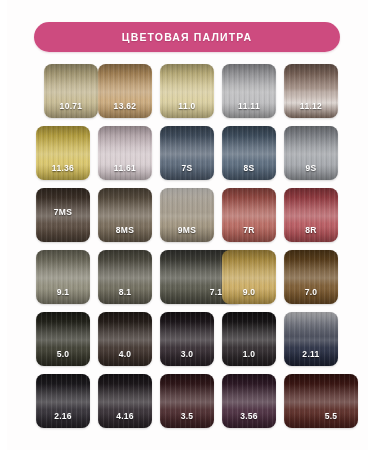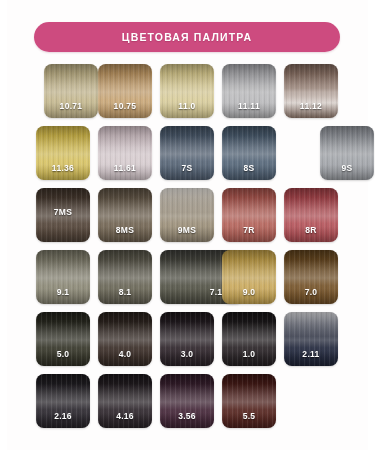--- a/index.html
+++ b/index.html
@@ -137,21 +137,21 @@
 
   <div class="palette-grid" id="palette-grid">
       <div class="swatch" style="background: linear-gradient(rgb(159, 148, 112) 0%, rgb(184, 171, 132) 45%, rgb(203, 191, 151) 72%, rgb(184, 171, 132) 100%); margin-left: 8px;">
         <div class="strands"></div>
         <div class="sheen"></div>
         <span class="code" style="color: rgb(255, 255, 255);">10.71</span>
       </div>
       <div class="swatch" style="background: linear-gradient(rgb(155, 122, 79) 0%, rgb(184, 148, 100) 45%, rgb(207, 174, 128) 72%, rgb(184, 148, 100) 100%);">
         <div class="strands"></div>
         <div class="sheen"></div>
-        <span class="code" style="color: rgb(255, 255, 255);">10.75</span>
+        <span class="code" style="color: rgb(255, 255, 255);">13.62</span>
       </div>
       <div class="swatch" style="background: linear-gradient(rgb(181, 168, 116) 0%, rgb(205, 192, 139) 45%, rgb(222, 211, 164) 72%, rgb(205, 192, 139) 100%);">
         <div class="strands"></div>
         <div class="sheen"></div>
         <span class="code" style="color: rgb(255, 255, 255);">11.0</span>
       </div>
       <div class="swatch" style="background: linear-gradient(rgb(142, 142, 146) 0%, rgb(169, 169, 171) 45%, rgb(194, 194, 196) 72%, rgb(169, 169, 171) 100%);">
         <div class="strands"></div>
         <div class="sheen"></div>
         <span class="code" style="color: rgb(255, 255, 255);">11.11</span>
@@ -174,21 +174,21 @@
       <div class="swatch" style="background: linear-gradient(rgb(58, 71, 86) 0%, rgb(77, 90, 107) 45%, rgb(95, 109, 126) 72%, rgb(77, 90, 107) 100%);">
         <div class="strands"></div>
         <div class="sheen"></div>
         <span class="code" style="color: rgb(255, 255, 255);">7S</span>
       </div>
       <div class="swatch" style="background: linear-gradient(rgb(57, 72, 87) 0%, rgb(76, 92, 110) 45%, rgb(94, 111, 129) 72%, rgb(76, 92, 110) 100%);">
         <div class="strands"></div>
         <div class="sheen"></div>
         <span class="code" style="color: rgb(255, 255, 255);">8S</span>
       </div>
-      <div class="swatch" style="background: linear-gradient(rgb(122, 125, 131) 0%, rgb(146, 149, 154) 45%, rgb(169, 172, 177) 72%, rgb(146, 149, 154) 100%); margin-left: 36px;">
+      <div class="swatch" style="background: linear-gradient(rgb(122, 125, 131) 0%, rgb(146, 149, 154) 45%, rgb(169, 172, 177) 72%, rgb(146, 149, 154) 100%);">
         <div class="strands"></div>
         <div class="sheen"></div>
         <span class="code" style="color: rgb(255, 255, 255);">9S</span>
       </div>
       <div class="swatch" style="background: linear-gradient(rgb(53, 43, 35) 0%, rgb(74, 61, 51) 45%, rgb(93, 78, 66) 72%, rgb(74, 61, 51) 100%); align-items: center;">
         <div class="strands"></div>
         <div class="sheen"></div>
         <span class="code" style="color: rgb(255, 255, 255);">7MS</span>
       </div>
       <div class="swatch" style="background: linear-gradient(rgb(78, 68, 56) 0%, rgb(102, 90, 74) 45%, rgb(123, 110, 92) 72%, rgb(102, 90, 74) 100%);">
@@ -264,25 +264,30 @@
       <div class="swatch" style="background: linear-gradient(rgb(21, 19, 22) 0%, rgb(37, 34, 39) 45%, rgb(53, 49, 56) 72%, rgb(37, 34, 39) 100%);">
         <div class="strands"></div>
         <div class="sheen"></div>
         <span class="code" style="color: rgb(255, 255, 255);">2.16</span>
       </div>
       <div class="swatch" style="background: linear-gradient(rgb(22, 18, 21) 0%, rgb(39, 33, 37) 45%, rgb(56, 48, 54) 72%, rgb(39, 33, 37) 100%);">
         <div class="strands"></div>
         <div class="sheen"></div>
         <span class="code" style="color: rgb(255, 255, 255);">4.16</span>
       </div>
+      <div class="swatch" style="background: linear-gradient(rgb(40, 18, 20) 0%, rgb(60, 32, 34) 45%, rgb(78, 45, 48) 72%, rgb(60, 32, 34) 100%);">
+        <div class="strands"></div>
+        <div class="sheen"></div>
+        <span class="code" style="color: rgb(255, 255, 255);">3.5</span>
+      </div>
       <div class="swatch" style="background: linear-gradient(rgb(38, 20, 31) 0%, rgb(59, 35, 49) 45%, rgb(78, 48, 66) 72%, rgb(59, 35, 49) 100%);">
         <div class="strands"></div>
         <div class="sheen"></div>
         <span class="code" style="color: rgb(255, 255, 255);">3.56</span>
       </div>
-      <div class="swatch" style="background: linear-gradient(rgb(51, 18, 15) 0%, rgb(74, 32, 28) 45%, rgb(94, 46, 40) 72%, rgb(74, 32, 28) 100%);">
+      <div class="swatch" style="background: linear-gradient(rgb(51, 18, 15) 0%, rgb(74, 32, 28) 45%, rgb(94, 46, 40) 72%, rgb(74, 32, 28) 100%); padding-left: 20px;">
         <div class="strands"></div>
         <div class="sheen"></div>
         <span class="code" style="color: rgb(255, 255, 255);">5.5</span>
       </div>
     </div>
 
 </div>
 
 </body></html>

